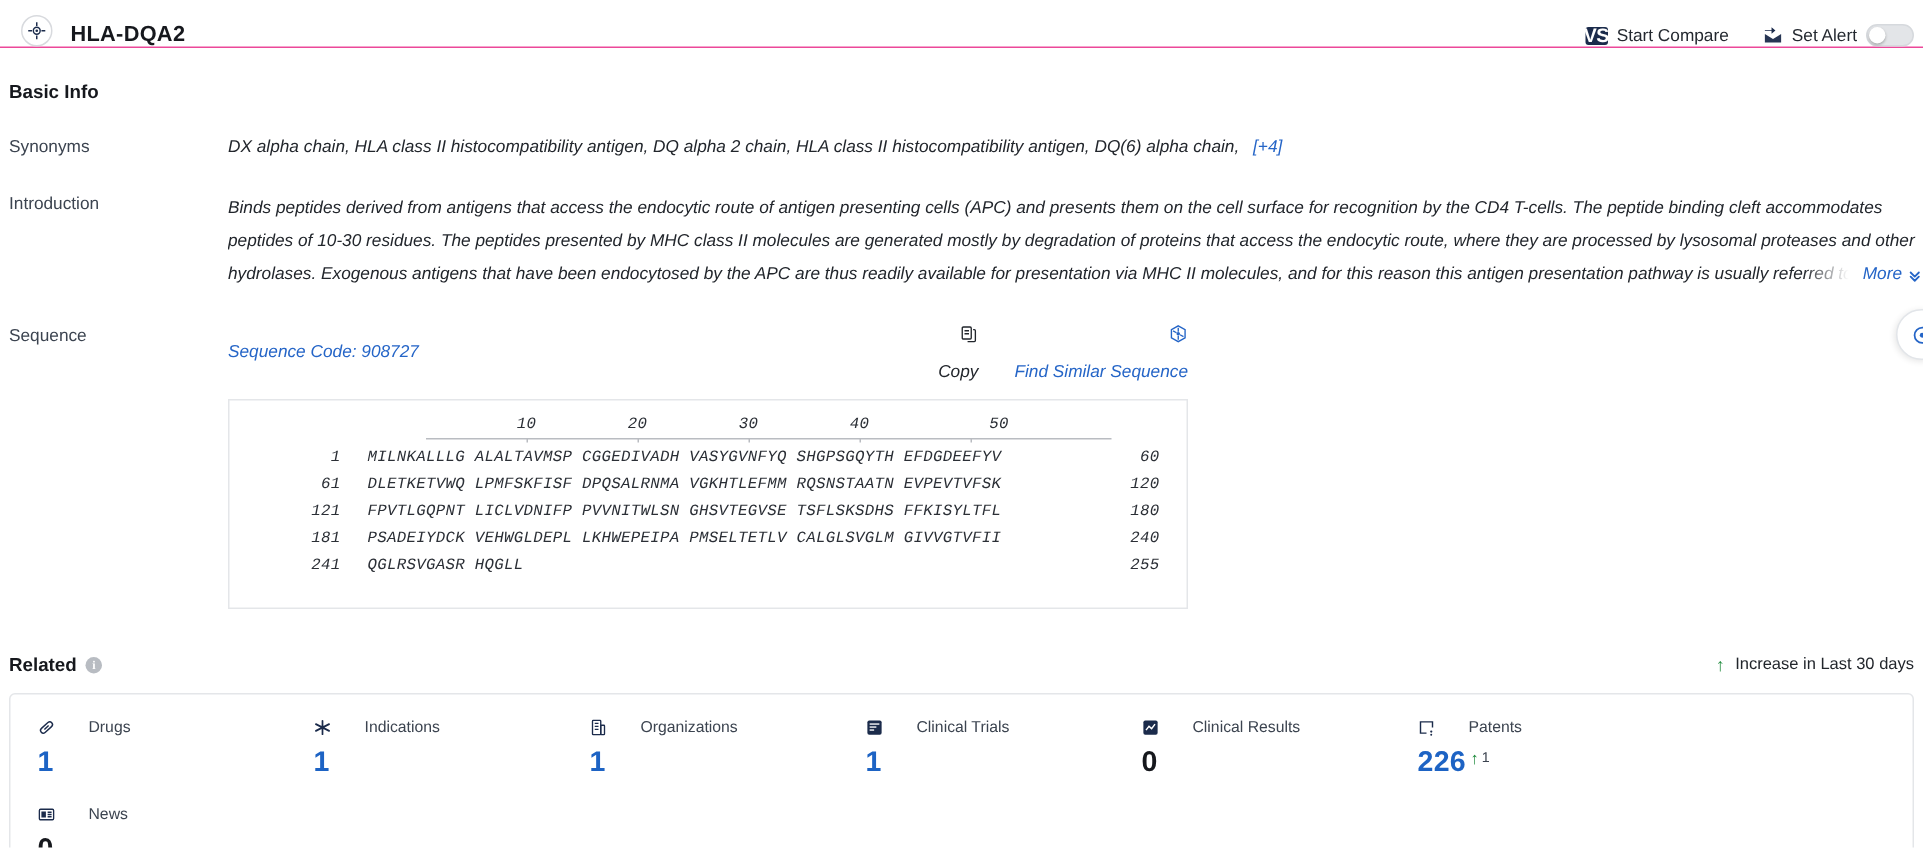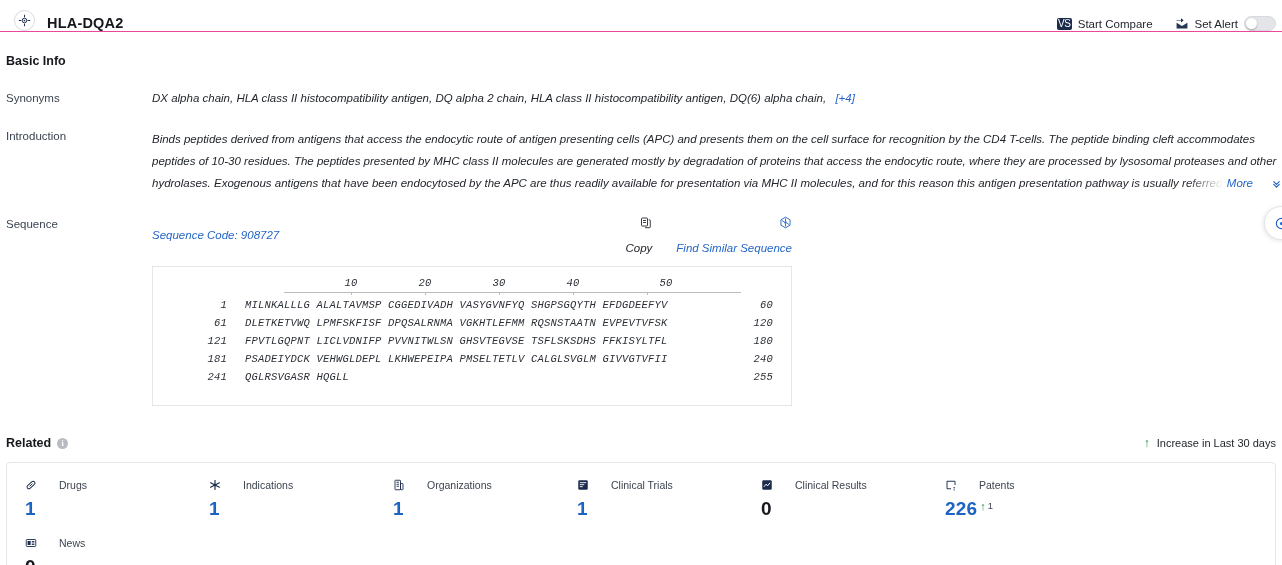--- a/index.html
+++ b/index.html
@@ -49,22 +49,22 @@
     font-size: 11.5px;
     color: #23282f;
     cursor: pointer;
     white-space: nowrap;
   }
   .vs-badge {
     width: 15px; height: 12px;
     background: #1b2b4b;
     border-radius: 2px;
     color: #fff;
-    font-size: 10px;
-    font-weight: normal;
+    font-size: 13px;
+    font-weight: bold;
     display: flex; align-items: center; justify-content: center;
     letter-spacing: -.3px;
     margin-left: 28px;
   }
   .toggle {
     width: 32px; height: 15px;
     border-radius: 8px;
     background: #e3e5e8;
     border: 1px solid #d6d9dd;
     position: relative;
@@ -136,21 +136,21 @@
     padding-right: 0px;
     text-align: left;
   }
   .intro-fade {
     position: absolute;
     right: 0; bottom: 0;
     height: 22px;
     padding-left: 40px;
     display: flex;
     align-items: center;
-    gap: 18px;
+    gap: 3px;
     background: linear-gradient(to right, rgba(255,255,255,0) 0%, #ffffff 38%, #ffffff 100%);
     color: #2565c7;
     font-size: 11.5px;
     cursor: pointer;
   }
   .chev-dbl { display:block; line-height:0; }
 
   
   .float-btn {
     position: absolute;

